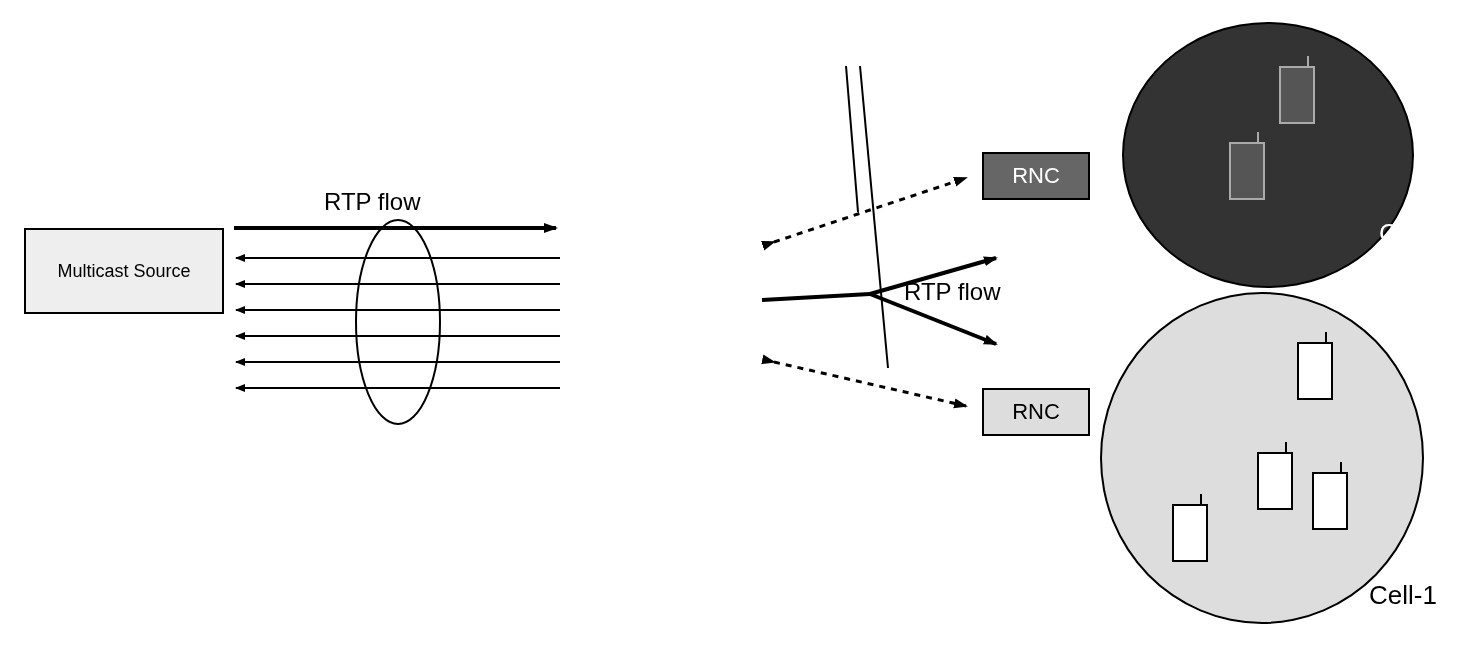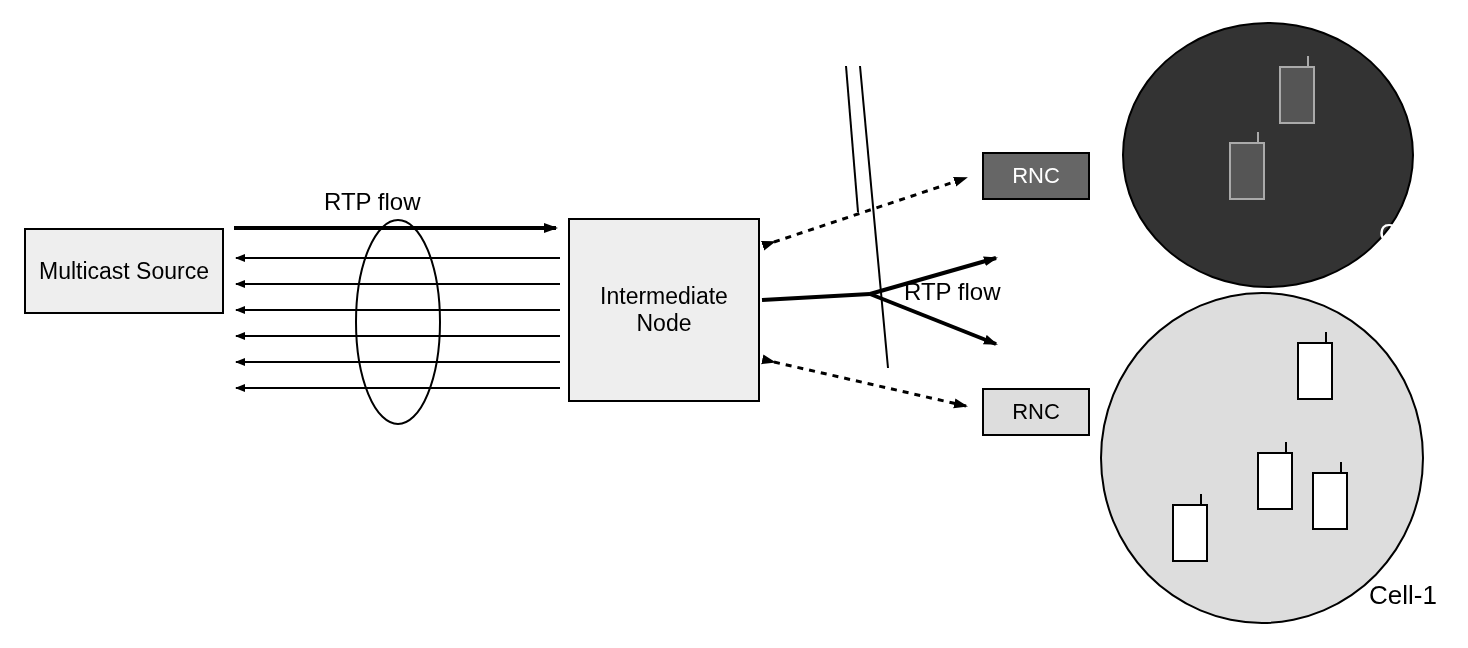--- a/index.html
+++ b/index.html
@@ -14,21 +14,21 @@
   .stage {
     position: relative;
     width: 1468px;
     height: 648px;
   }
   .box {
     position: absolute;
     border: 2px solid #000;
     background: #eee;
     text-align: center;
-    font-size: 23px;
+    font-size: 18px;
     display: flex;
     align-items: center;
     justify-content: center;
     padding: 4px;
   }
   .label {
     position: absolute;
     font-size: 24px;
     text-align: center;
     white-space: pre;
@@ -92,24 +92,20 @@
 </head>
 <body>
 
 <div class="stage">
 
   <div class="box" style="left:24px; top:228px; width:188px; height:74px;">
     <span>Multicast
 Source</span>
   </div>
 
-  <div class="box" style="left:568px; top:218px; width:180px; height:172px;">
-    <span>Intermediate
-Node</span>
-  </div>
 
   <div class="rnc-box rnc-dark" style="left:982px; top:152px; width:104px; height:44px;">
     <span>RNC</span>
   </div>
 
   <div class="rnc-box rnc-light" style="left:982px; top:388px; width:104px; height:44px;">
     <span>RNC</span>
   </div>
 
   <div class="cell cell-dark" style="left:1122px; top:22px; width:288px; height:262px;">

